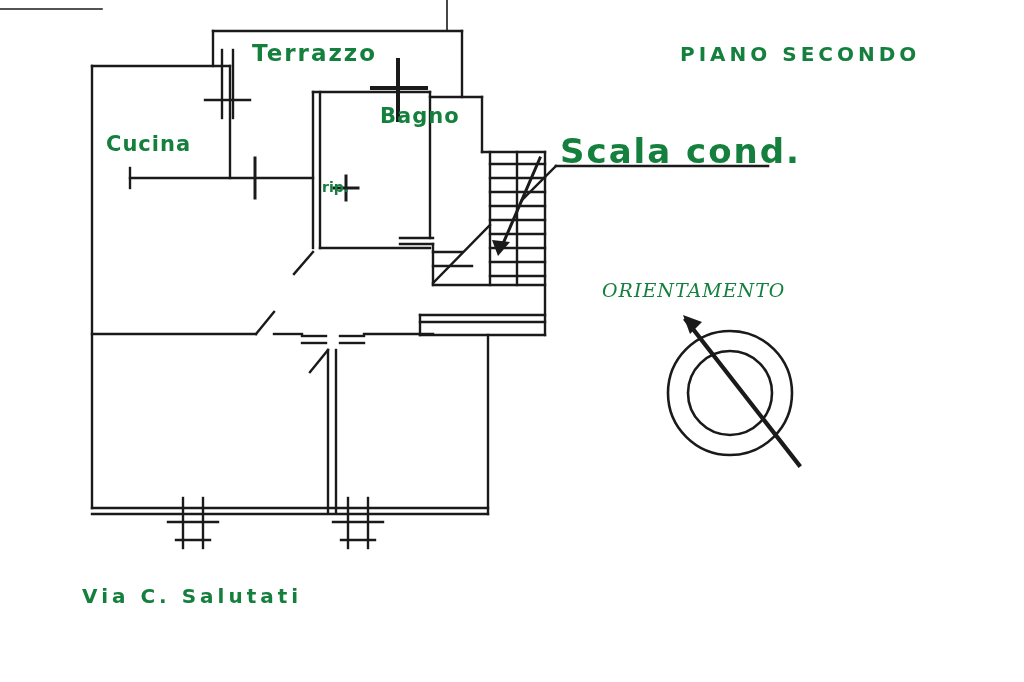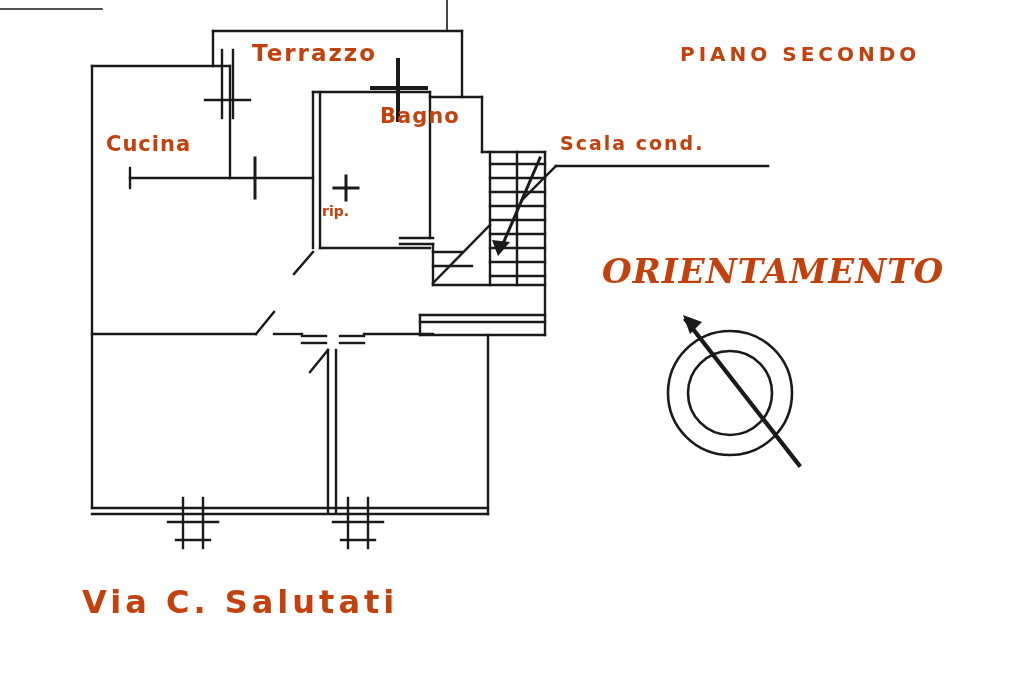--- a/index.html
+++ b/index.html
@@ -19,21 +19,21 @@
   .drawing {
     position: absolute;
     left: 0;
     top: 0;
     width: 1024px;
     height: 682px;
   }
   .label {
     position: absolute;
     white-space: nowrap;
-    color: #c2410c;
+    color: #15803d;
     line-height: 1;
   }
   .lbl-plan-title {
     left: 680px; top: 44px;
     font-size: 20px;
     letter-spacing: 4px;
     font-weight: bold;
   }
   .lbl-terrace {
     left: 252px; top: 42px;
@@ -51,39 +51,38 @@
   .lbl-bathroom {
     left: 380px; top: 106px;
     font-size: 21px;
     letter-spacing: 1px;
     font-weight: bold;
   }
   .lbl-closet {
     left: 322px; top: 180px;
     font-size: 14px;
     font-weight: bold;
-    margin-top: 24px;
   }
   .lbl-stairs {
     left: 560px; top: 134px;
+    font-size: 34px;
+    letter-spacing: 2px;
+    font-weight: bold;
+  }
+  .lbl-compass {
+    left: 602px; top: 281px;
     font-size: 19px;
-    letter-spacing: 2px;
-    font-weight: bold;
-  }
-  .lbl-compass {
-    left: 602px; top: 254px;
-    font-size: 34px;
-    font-weight: bold;
+    font-weight: normal;
     font-style: italic;
     font-family: "DejaVu Serif", serif;
     letter-spacing: 1px;
   }
   .lbl-street {
     left: 82px; top: 586px;
-    font-size: 32px;
+    font-size: 20px;
     letter-spacing: 4px;
     font-weight: bold;
   }
 </style>
 </head>
 <body>
 
 <div class="page">
 
   <svg class="drawing" viewBox="0 0 1024 682" fill="none" stroke="#1a1a1a" stroke-width="2.4" stroke-linecap="square">

